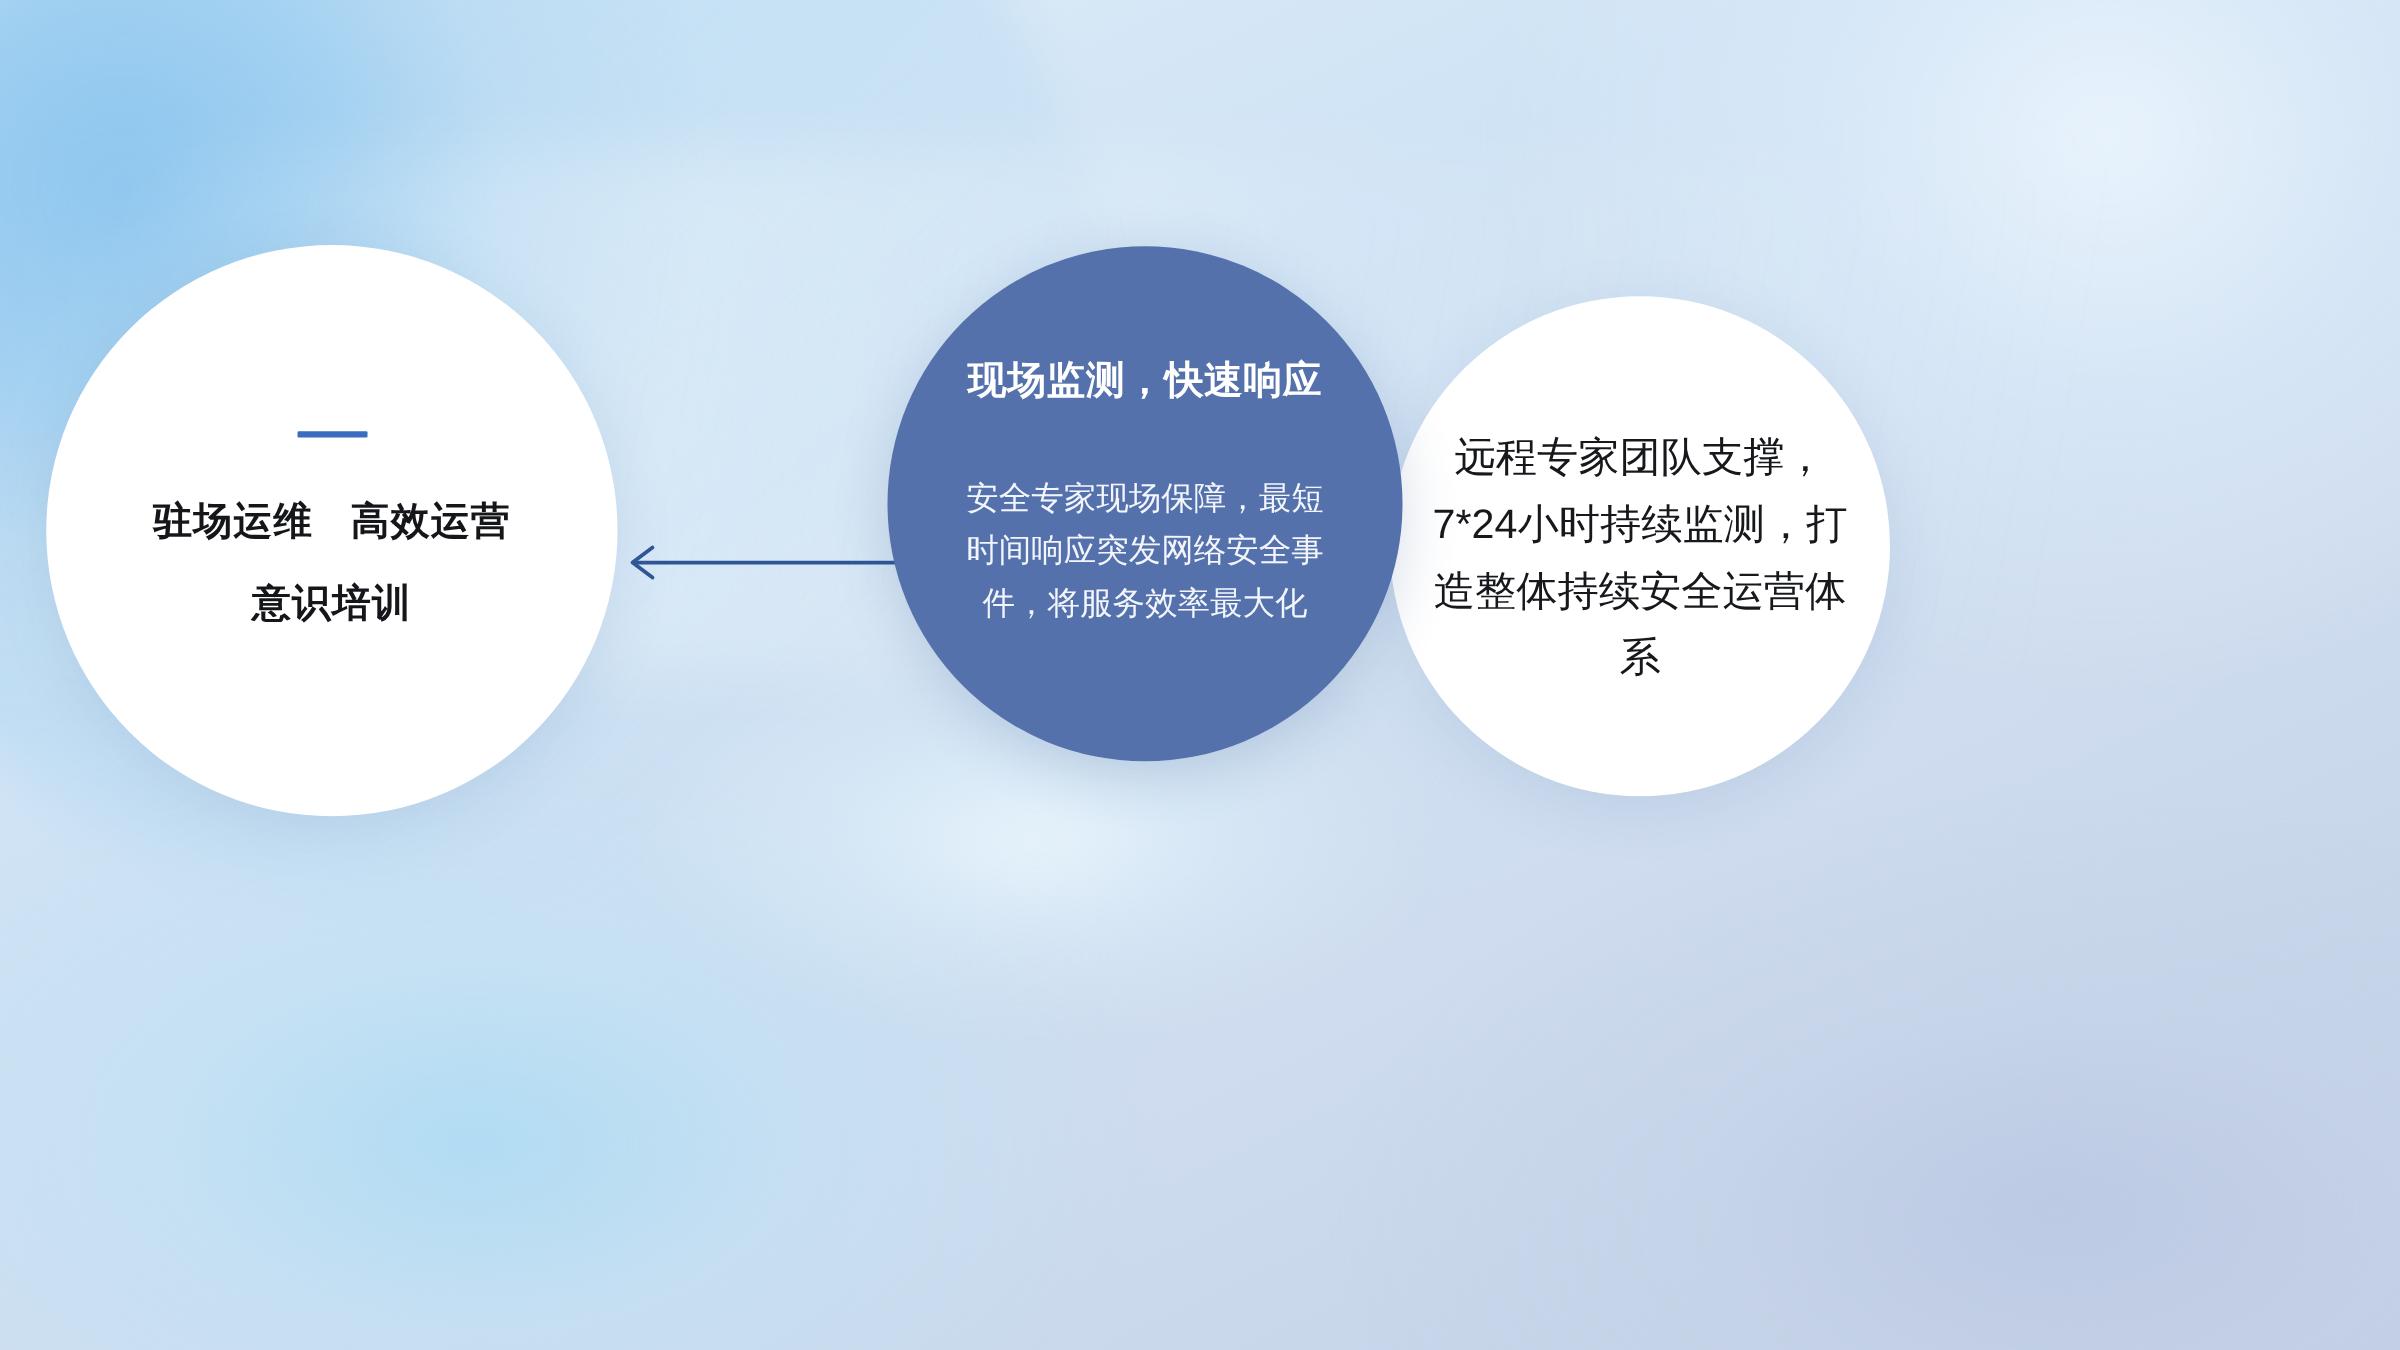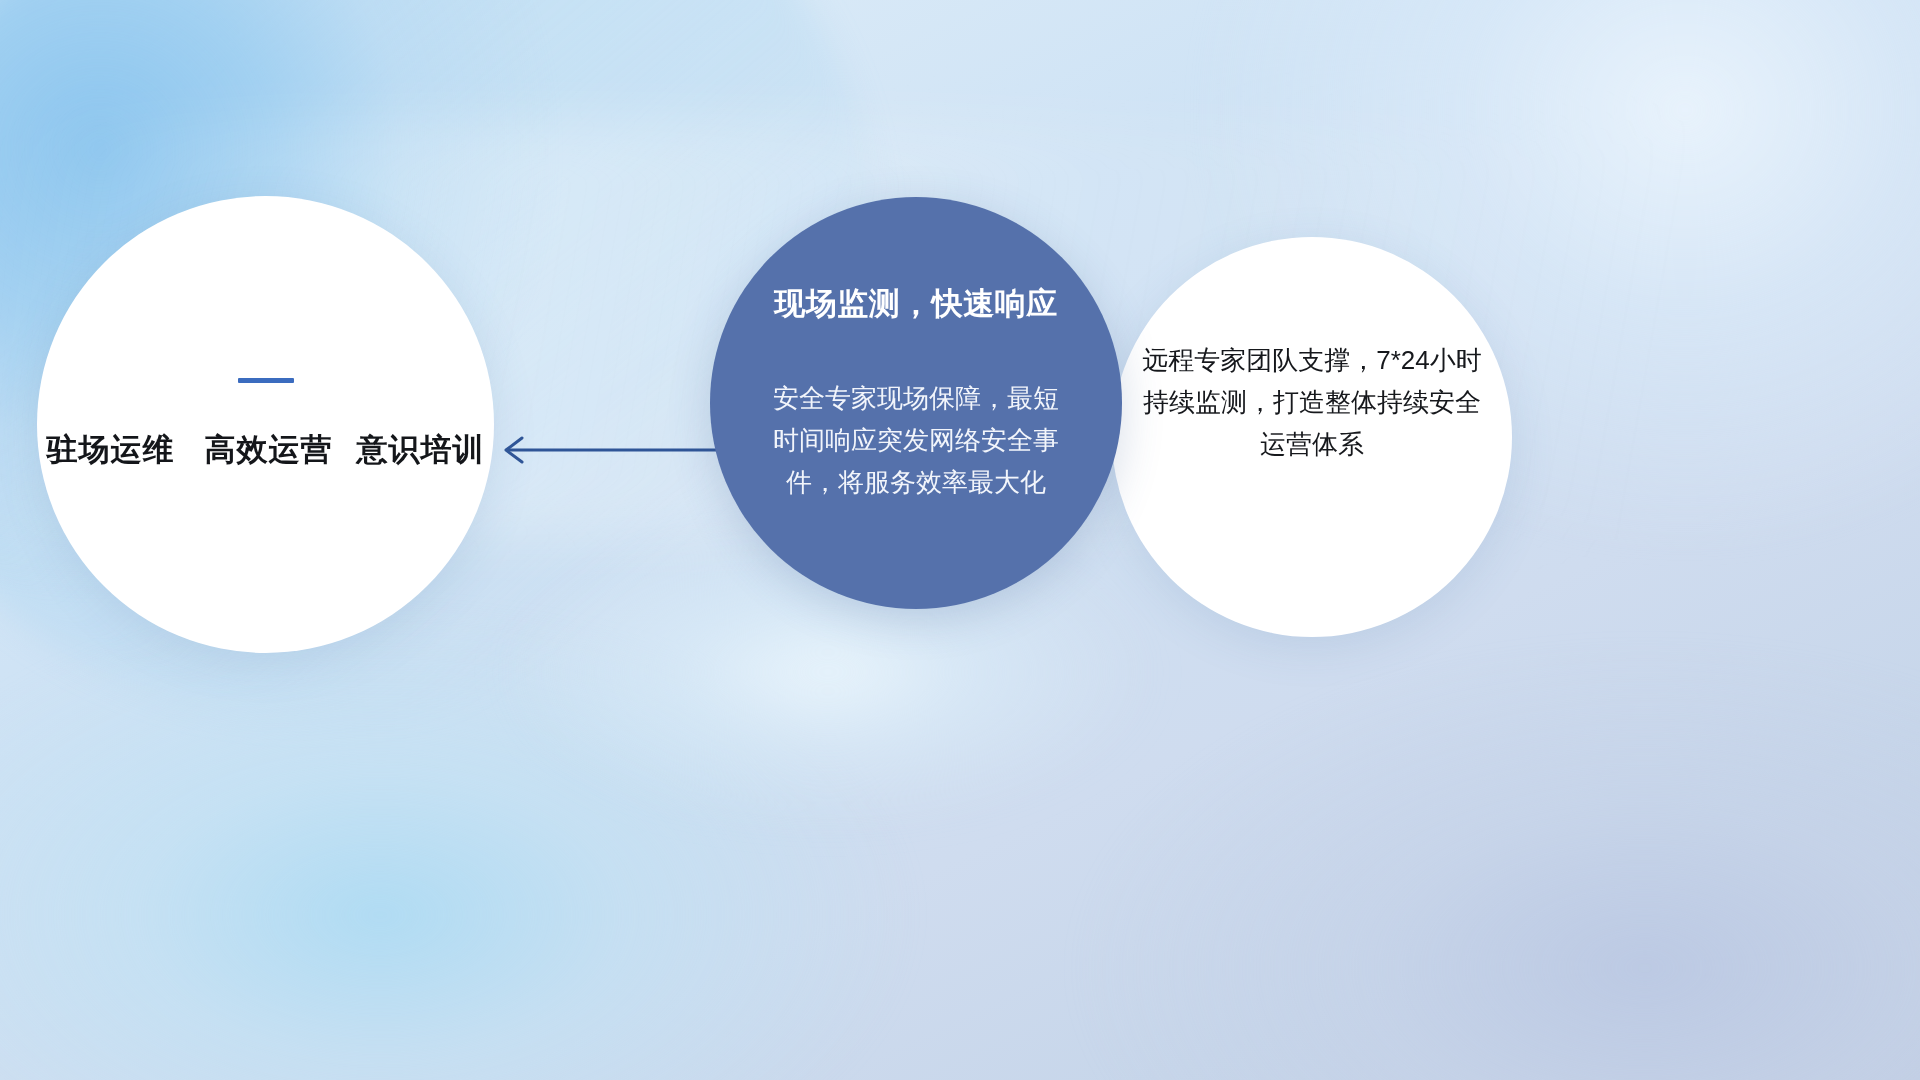--- a/index.html
+++ b/index.html
@@ -163,21 +163,21 @@
   }
   .left-dash {
     width: 56px;
     height: 5px;
     background: #3b6cbf;
     border-radius: 1px;
     margin-bottom: 46px;
   }
   .left-lines {
     display: flex;
-    flex-direction: row;
+    flex-direction: column;
     align-items: center;
     gap: 24px;
   }
   .left-line {
     display: flex;
     gap: 30px;
     font-size: 31px;
     font-weight: bold;
     color: #14161a;
     letter-spacing: 1px;
@@ -241,21 +241,21 @@
   }
   .right-title {
     font-size: 31px;
     font-weight: bold;
     color: #3b60ba;
     white-space: nowrap;
     letter-spacing: 0.5px;
   }
   .right-body {
     margin-top: 54px;
-    font-size: 26px;
+    font-size: 33px;
     line-height: 1.62;
     color: #16181c;
     text-align: center;
     max-width: 352px;
   }
 </style>
 </head>
 <body>
 
 <div id="stage">

